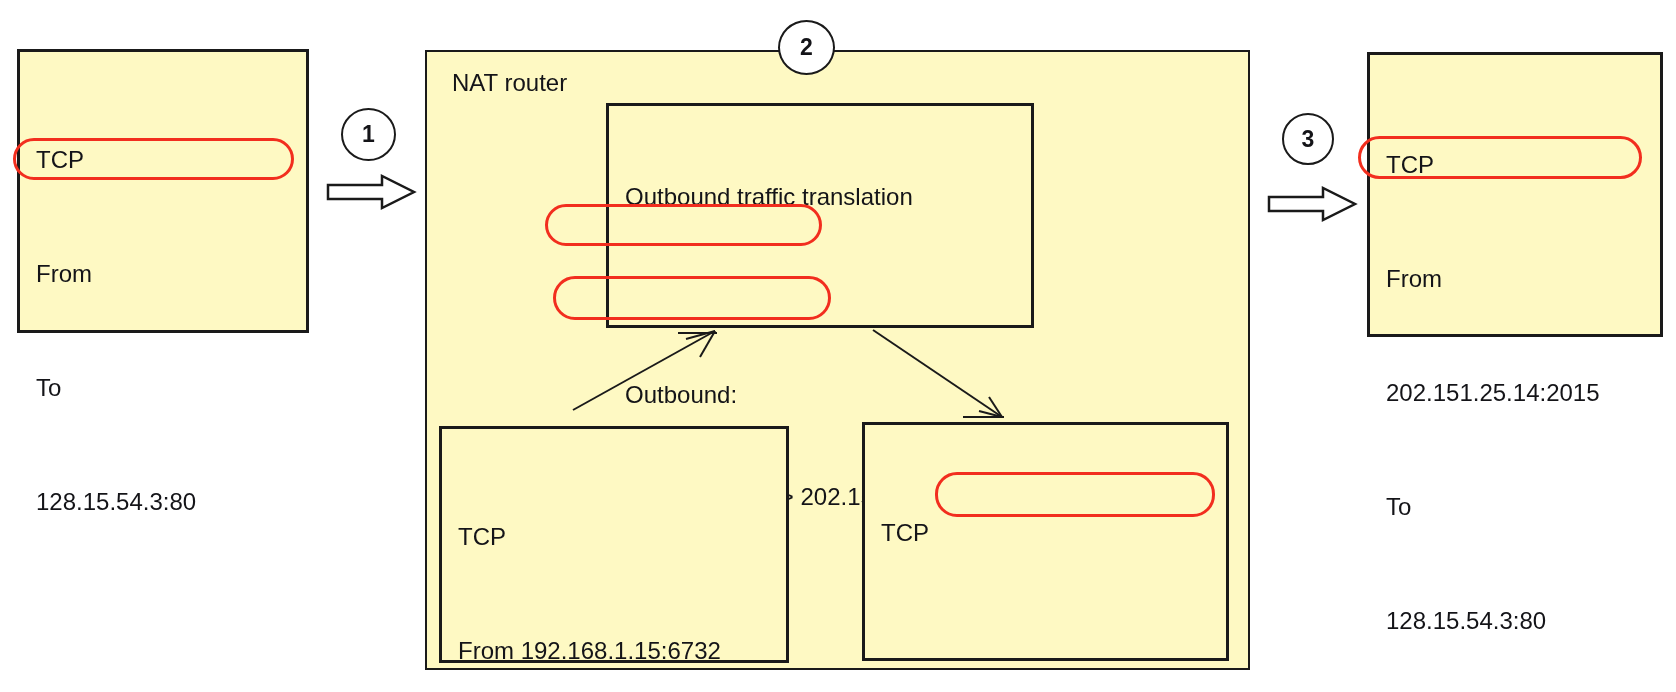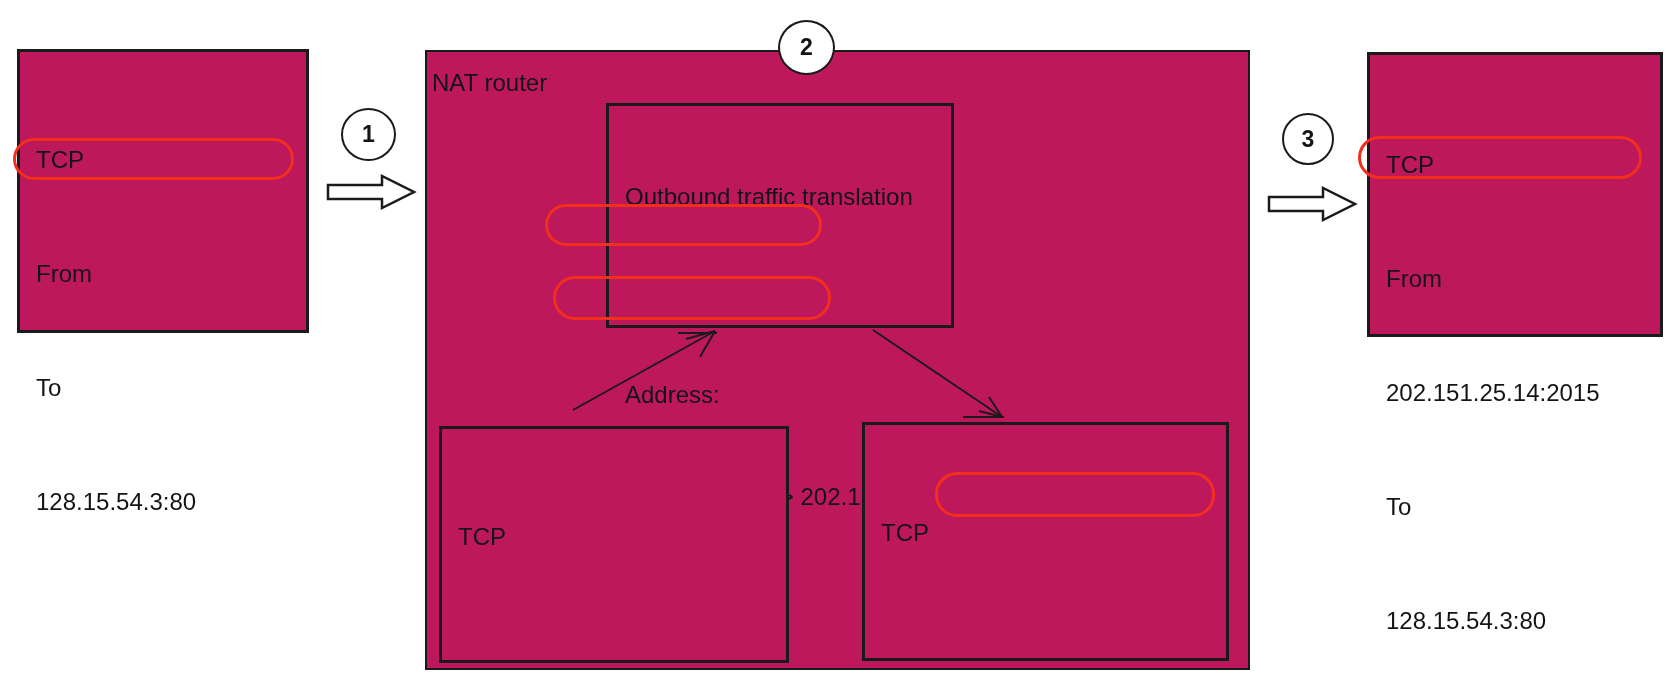--- a/index.html
+++ b/index.html
@@ -1,20 +1,20 @@
 <!DOCTYPE html>
 <html><head>
 <meta charset="utf-8">
 <style>
   html,body{margin:0;padding:0;background:#ffffff;}
   #canvas{
     position:relative;width:1676px;height:692px;background:#ffffff;overflow:hidden;
     font-family:"Liberation Sans",sans-serif;color:#141418;
   }
-  .box{position:absolute;background:#be185d;border:3px solid #1a1a1a;box-sizing:border-box;}
+  .box{position:absolute;background:#fef9c3;border:3px solid #1a1a1a;box-sizing:border-box;}
   .nat{border-width:2px;}
   .txt{font-size:24px;line-height:38px;white-space:pre;}
   .txt34{font-size:24px;line-height:34px;white-space:pre;}
   .pad-pkt{padding:13px 6px 0 16px;}
   .oval{position:absolute;border:3px solid #f22e1e;border-radius:22px;box-sizing:border-box;z-index:6;pointer-events:none;}
   .stepcircle{
     position:absolute;background:#ffffff;border:2.5px solid #1a1a1a;border-radius:50%;
     display:flex;align-items:center;justify-content:center;
     font-size:23px;font-weight:bold;z-index:5;box-sizing:border-box;
   }
@@ -38,42 +38,43 @@
   <div class="oval" style="left:13px;top:138px;width:281px;height:42px;"></div>
 
   <div class="stepcircle" style="left:341px;top:108px;width:55px;height:53px;">
     <span>1</span>
   </div>
   <svg class="arrowsvg" style="left:325px;top:172px;" width="94" height="40" viewBox="0 0 94 40">
     <polygon points="3,13 57,13 57,4 89,20 57,36 57,27 3,27" fill="#ffffff" stroke="#1a1a1a" stroke-width="2.5"></polygon>
   </svg>
 
   <div class="box nat" style="left:425px;top:50px;width:825px;height:620px;"></div>
-  <div class="label" style="left:432px;top:66px;">NAT router</div>
+  <div class="label" style="left:452px;top:66px;">NAT router</div>
 
   <div class="stepcircle" style="left:778px;top:20px;width:57px;height:55px;">
     <span>2</span>
   </div>
 
-  <div class="box" style="left:606px;top:103px;width:348px;height:225px;">
+  <div class="box" style="left:606px;top:103px;width:428px;height:225px;">
     <div class="txt34" style="padding:6px 4px 0 16px;">
       <div>Outbound traffic translation</div>
       <div style="height:28px;"></div>
-      <div>Address:</div>
+      <div>Outbound:</div>
       <div>192.168.1.15 -&gt; 202.151.25.14</div>
       <div>Port:</div>
       <div>6732 -&gt; 2015</div>
     </div>
   </div>
   <div class="oval" style="left:545px;top:204px;width:277px;height:42px;"></div>
   <div class="oval" style="left:553px;top:276px;width:278px;height:44px;"></div>
 
   <div class="box" style="left:439px;top:426px;width:350px;height:237px;">
     <div class="txt pad-pkt">
       <div>TCP</div>
+      <div>From 192.168.1.15:6732</div>
       
     </div>
   </div>
 
   <div class="box" style="left:862px;top:422px;width:367px;height:239px;">
     <div class="txt pad-pkt">
       <div>TCP</div>
       
     </div>
   </div>

